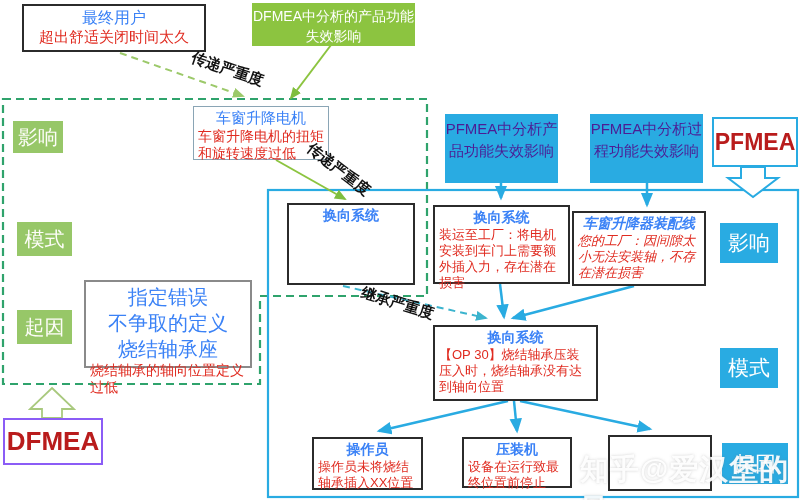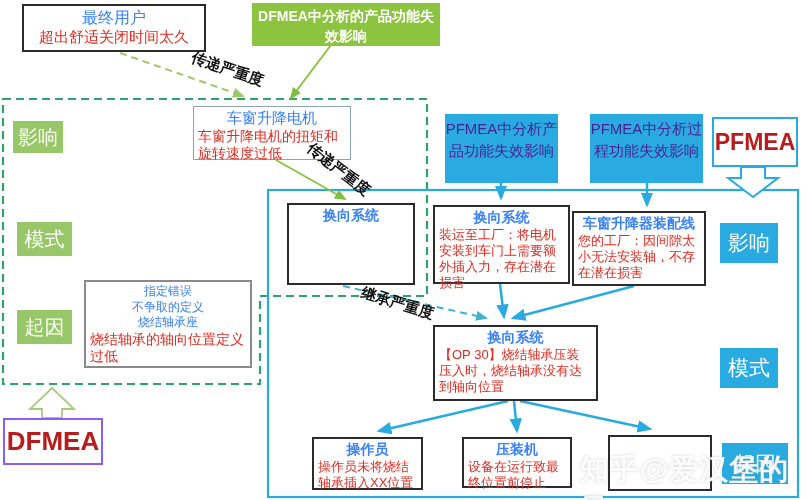--- a/index.html
+++ b/index.html
@@ -59,57 +59,57 @@
 
     <path d="M52,388 L74,409 L62,409 L62,418 L42,418 L42,409 L30,409 Z" fill="#ffffff" stroke="#a9c97e" stroke-width="1.8"></path>
     <path d="M741,167 L765,167 L765,178 L778,178 L753,197 L728,178 L741,178 Z" fill="#ffffff" stroke="#29abe2" stroke-width="2"></path>
   </svg>
 
   <div class="abs wbox" style="left:22px;top:4px;width:184px;height:48px;">
     <div class="t" style="font-size:16px;font-weight:normal;">最终用户</div>
     <div class="r" style="font-size:15px;text-align:center;">超出舒适关闭时间太久</div>
   </div>
 
-  <div class="abs greenfill" style="left:252px;top:3px;width:188px;height:43px;font-size:14px;line-height:1.45;padding-top:3px;font-weight:bold;">DFMEA中分析的产品功能失效影响</div>
+  <div class="abs greenfill" style="left:252px;top:3px;width:163px;height:43px;font-size:14px;line-height:1.45;padding-top:3px;">DFMEA中分析的产品功能失效影响</div>
 
   <div class="rot" style="left:190px;top:60px;transform:rotate(19deg);">传递严重度</div>
 
   <div class="abs glabel" style="left:13px;top:121px;width:50px;height:32px;">影响</div>
   <div class="abs glabel" style="left:17px;top:222px;width:55px;height:34px;">模式</div>
   <div class="abs glabel" style="left:17px;top:310px;width:55px;height:34px;">起因</div>
 
-  <div class="abs wbox" style="left:193px;top:106px;width:158px;height:54px;border:1px solid #8aa5b5;">
+  <div class="abs wbox" style="left:193px;top:106px;width:136px;height:54px;border:1px solid #8aa5b5;">
     <div class="t" style="font-size:15px;font-weight:normal;">车窗升降电机</div>
     <div class="r" style="font-size:14px;">车窗升降电机的扭矩和旋转速度过低</div>
   </div>
 
   <div class="rot" style="left:301px;top:160px;transform:rotate(38deg);">传递严重度</div>
 
   <div class="abs wbox" style="left:287px;top:203px;width:128px;height:82px;">
     <div class="t">换向系统</div>
   </div>
 
   <div class="abs wbox" style="left:84px;top:280px;width:168px;height:88px;border-color:#8a8a8a;">
-    <div class="t preline" style="font-size:12px;font-weight:normal;line-height:1.3;">指定错误
+    <div class="t preline" style="font-size:20px;font-weight:normal;line-height:1.3;">指定错误
 不争取的定义
 烧结轴承座</div>
     <div class="r" style="font-size:14px;">烧结轴承的轴向位置定义过低</div>
   </div>
 
   <div class="abs badge" style="left:3px;top:418px;width:100px;height:47px;border:2px solid #8b5cf6;font-size:26px;">DFMEA</div>
 
   <div class="abs bluefill" style="left:445px;top:114px;width:113px;height:69px;font-size:15px;line-height:1.45;padding-top:4px;">PFMEA中分析产品功能失效影响</div>
   <div class="abs bluefill" style="left:590px;top:114px;width:113px;height:69px;font-size:15px;line-height:1.45;padding-top:4px;">PFMEA中分析过程功能失效影响</div>
   <div class="abs badge" style="left:712px;top:117px;width:86px;height:50px;border:2px solid #29abe2;font-size:23px;">PFMEA</div>
 
   <div class="abs wbox" style="left:433px;top:205px;width:137px;height:79px;">
     <div class="t">换向系统</div>
     <div class="r">装运至工厂：将电机安装到车门上需要额外插入力，存在潜在损害</div>
   </div>
-  <div class="abs wbox" style="left:572px;top:211px;width:134px;height:75px;">
+  <div class="abs wbox" style="left:572px;top:211px;width:134px;height:75px;font-style:italic;">
     <div class="t">车窗升降器装配线</div>
     <div class="r">您的工厂：因间隙太小无法安装轴，不存在潜在损害</div>
   </div>
 
   <div class="abs blabel" style="left:720px;top:223px;width:58px;height:40px;">影响</div>
   <div class="abs blabel" style="left:720px;top:348px;width:58px;height:40px;">模式</div>
   <div class="abs blabel" style="left:722px;top:443px;width:66px;height:41px;">起因</div>
 
   <div class="rot" style="left:360px;top:294px;transform:rotate(17deg);">继承严重度</div>
 

